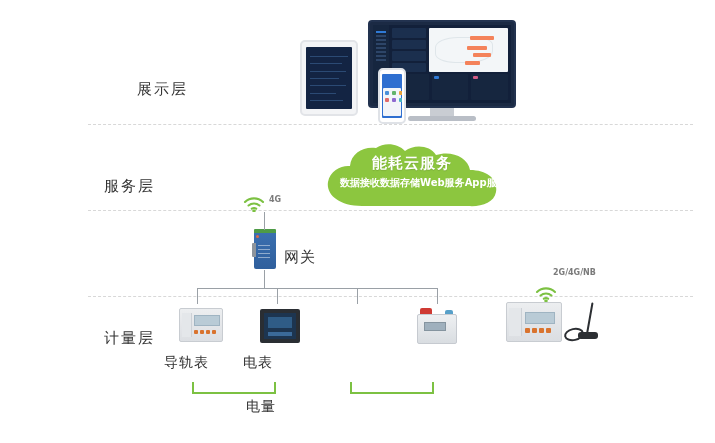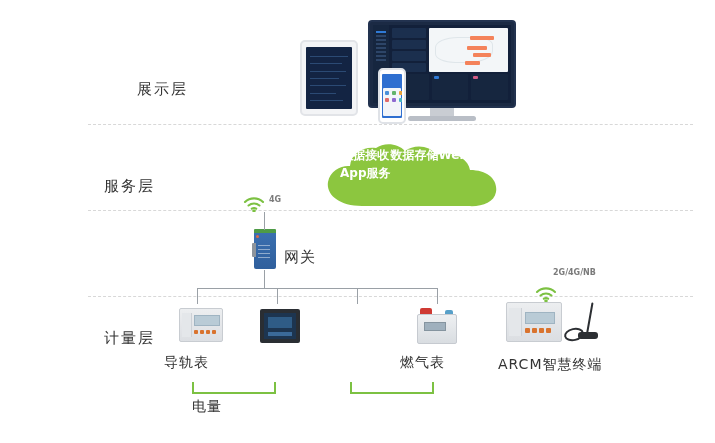--- a/index.html
+++ b/index.html
@@ -272,23 +272,23 @@
   .cloud-title {
     margin-top: 10px;
     font-size: 15px;
     font-weight: 700;
     letter-spacing: 1px;
     text-shadow: 0 1px 1px rgba(0,0,0,.12);
   }
   .cloud-sub {
     margin-top: 3px;
     display: grid;
-    grid-template-columns: 1fr 1fr 1fr;
+    grid-template-columns: 1fr 1fr 1fr 1fr;
     row-gap: 1px;
-    font-size: 12px;
+    font-size: 10px;
     font-weight: 700;
     padding: 0 22px;
   }
   .cloud-sub span { white-space: nowrap; }
 
   
   .wifi {
     position: absolute;
     width: 22px;
     height: 16px;
@@ -621,21 +621,21 @@
     position: absolute;
     height: 12px;
     border: 2px solid #7cc142;
     border-top: none;
     box-sizing: border-box;
   }
   #brk-elec { left: 192px; top: 382px; width: 84px; }
   #brk-non  { left: 350px; top: 382px; width: 84px; }
   .bracket-label {
     position: absolute;
-    text-align: left;
+    text-align: right;
     font-size: 14px;
     color: #333333;
     letter-spacing: 1px;
     font-weight: 500;
   }
   #brk-elec-lbl { left: 192px; top: 398px; width: 84px; }
   #brk-non-lbl  { left: 350px; top: 398px; width: 84px; }
 </style>
 </head>
 <body>
@@ -715,20 +715,21 @@
       </div>
     </div>
   </div>
 
   <div id="cloud">
     <svg class="cloud-shape" viewBox="0 0 188 66" preserveAspectRatio="none">
       <path d="M44,62 C20,62 8,50 10,38 C12,26 24,21 32,22 C33,9 46,2 58,4 C66,-2 80,-1 87,7
                C96,0 112,1 118,11 C133,6 150,13 152,26 C170,26 180,36 178,48 C176,59 163,63 150,62 Z" fill="#8cc63f"></path>
     </svg>
     <div class="cloud-text">
+      <div class="cloud-title">能耗云服务</div>
       <div class="cloud-sub">
         <span>数据接收</span>
         <span>数据存储</span>
         <span>Web服务</span>
         <span>App服务</span>
       </div>
     </div>
   </div>
 
   <svg class="wifi" id="wifi-gw" viewBox="0 0 22 16">
@@ -778,34 +779,34 @@
 
   <div class="meter" id="meter-elec">
     <div class="meter-art">
       <div class="elec-dev">
         <div class="face">
           <div class="dig"></div>
           <div class="row"></div>
         </div>
       </div>
     </div>
+    <div class="meter-name">电表</div>
   </div>
 
 
   <div class="meter" id="meter-gas">
     <div class="meter-art">
       <div class="gas-dev">
         <div class="top"></div>
         <div class="knob"></div>
         <div class="body">
           <div class="win"></div>
         </div>
       </div>
     </div>
-    <div class="meter-name">燃气表</div>
   </div>
 
   <svg class="wifi" id="wifi-arcm" viewBox="0 0 22 16">
     <path d="M2,6 A13,13 0 0 1 20,6" fill="none" stroke="#7cc142" stroke-width="2.1" stroke-linecap="round"></path>
     <path d="M5.5,9.5 A8.5,8.5 0 0 1 16.5,9.5" fill="none" stroke="#7cc142" stroke-width="2.1" stroke-linecap="round"></path>
     <path d="M8.8,12.6 A4.3,4.3 0 0 1 13.2,12.6" fill="none" stroke="#7cc142" stroke-width="2.1" stroke-linecap="round"></path>
     <rect x="9.4" y="13.6" width="3.2" height="2.4" fill="#7cc142" rx="0.6"></rect>
   </svg>
   <div class="net-label" id="net-arcm">2G/4G/NB</div>
 
@@ -820,21 +821,20 @@
             <span></span>
             <span></span>
         </div>
       </div>
       <div class="antenna">
         <div class="rod"></div>
         <div class="base"></div>
         <div class="cable"></div>
       </div>
     </div>
-    <div class="meter-name" id="arcm-label">ARCM智慧终端</div>
   </div>
 
   <div class="bracket" id="brk-elec"></div>
   <div class="bracket-label" id="brk-elec-lbl">电量</div>
 
   <div class="bracket" id="brk-non"></div>
 
 </div>
 
 </body></html>

